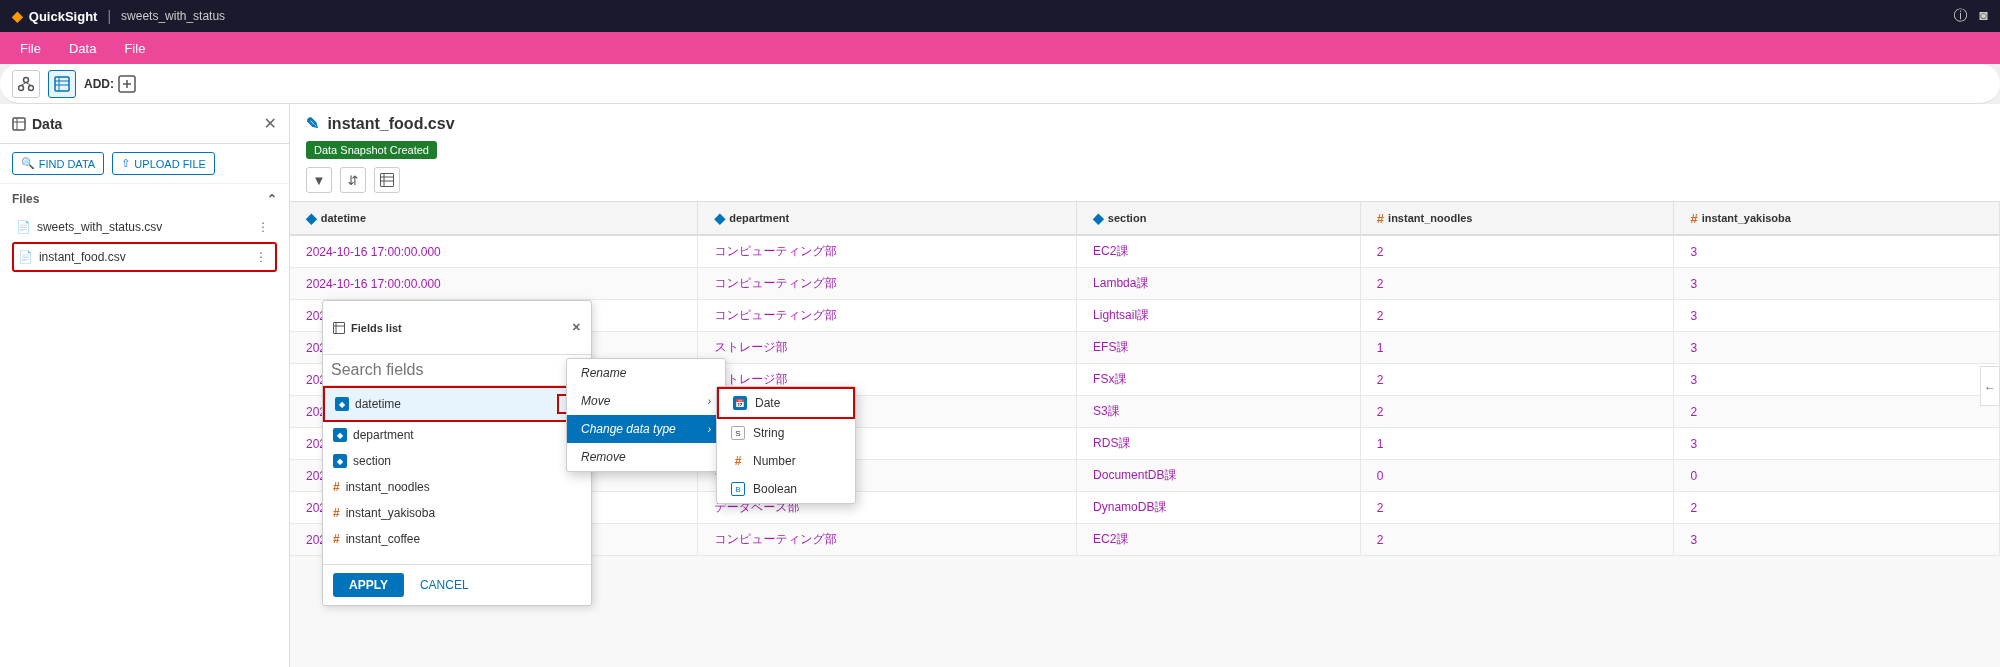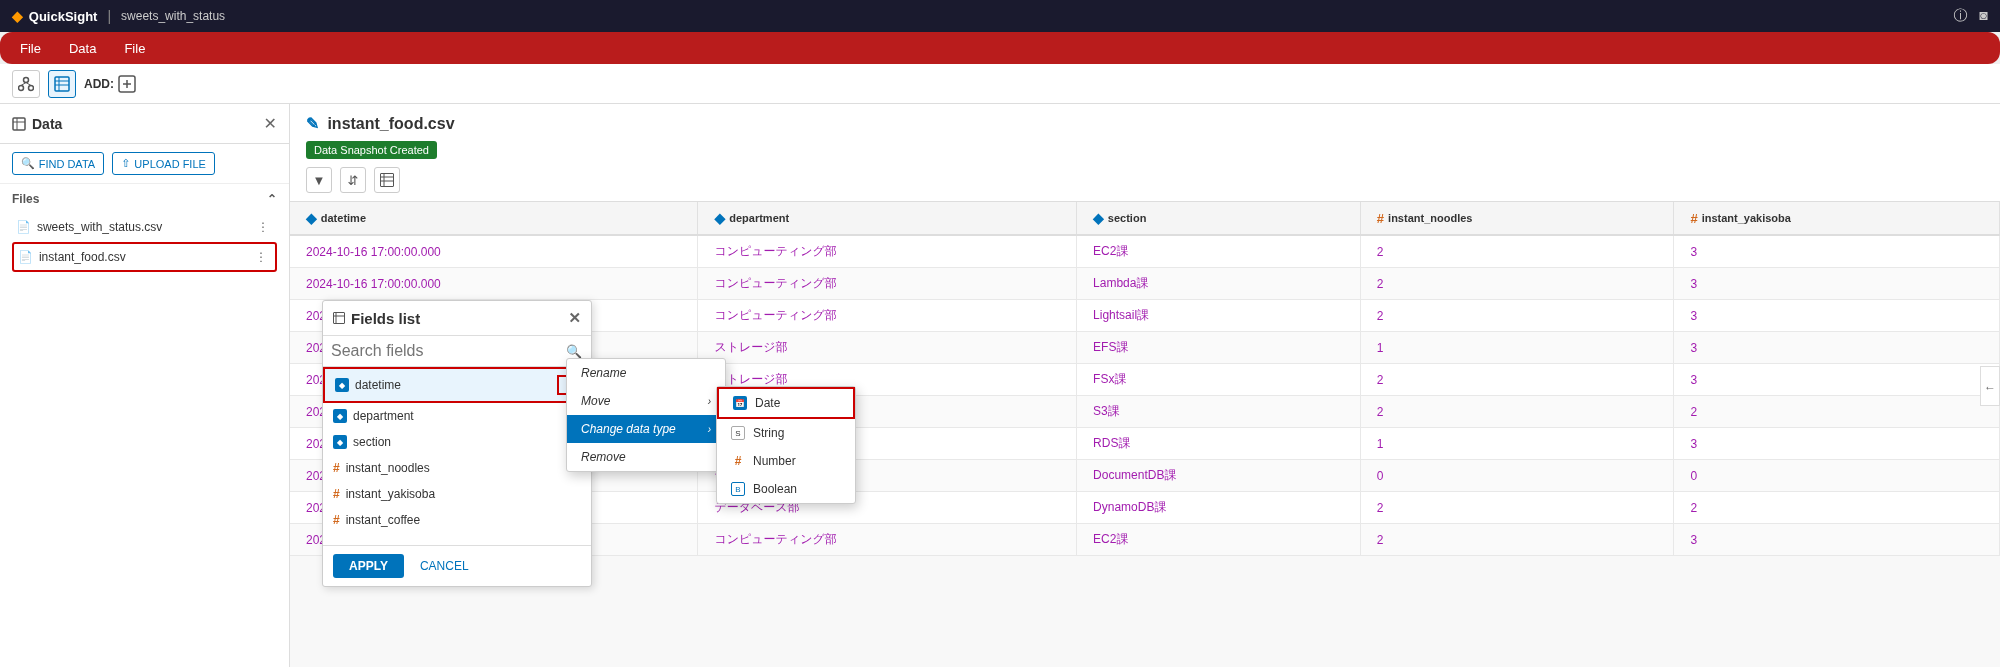--- a/index.html
+++ b/index.html
@@ -33,44 +33,44 @@
     .top-bar-actions {
       margin-left: auto;
       display: flex;
       gap: 12px;
       color: #ccc;
       font-size: 14px;
     }
 
     
     .menu-bar {
-      background: #b91c1c;
+      background: #ec4899;
       height: 32px;
       display: flex;
       align-items: center;
       padding: 0 16px;
       gap: 20px;
-      border-radius: 12px;
     }
     .menu-item {
       color: #fff;
       font-size: 13px;
       cursor: pointer;
       padding: 2px 4px;
     }
 
     
     .toolbar {
       background: #fff;
       height: 40px;
       display: flex;
       align-items: center;
       padding: 0 12px;
       gap: 8px;
       border-bottom: 1px solid #ddd;
+      border-radius: 20px;
     }
     .toolbar-icon-btn {
       width: 28px;
       height: 28px;
       display: flex;
       align-items: center;
       justify-content: center;
       border: 1px solid #ccc;
       border-radius: 3px;
       cursor: pointer;
@@ -230,23 +230,23 @@
       width: 270px;
       background: #fff;
       border: 1px solid #ccc;
       border-radius: 3px;
       box-shadow: 2px 2px 8px rgba(0,0,0,0.15);
       z-index: 100;
     }
     .fields-panel-header {
       display: flex;
       justify-content: space-between;
-      padding: 8px 10px;
+      padding: 20px 10px;
       border-bottom: 1px solid #ddd;
-      font-size: 15px;
+      font-size: 11px;
       font-weight: 600;
     }
     .fields-search {
       display: flex;
       align-items: center;
       padding: 6px 8px;
       border-bottom: 1px solid #ddd;
       gap: 4px;
     }
     .fields-search input {

